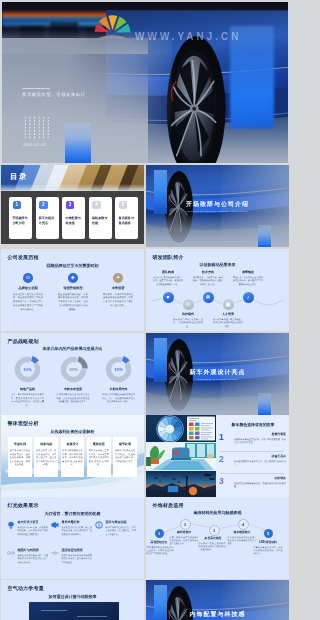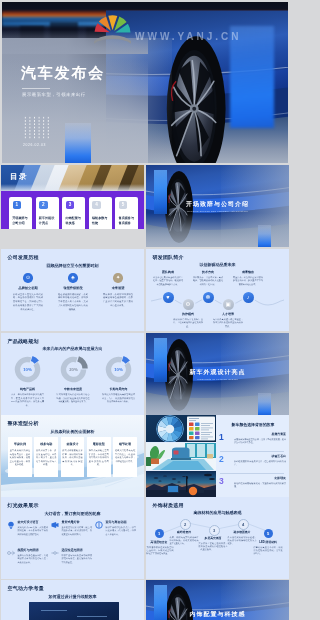--- a/index.html
+++ b/index.html
@@ -48,21 +48,21 @@
   
   .wm{position:absolute;left:93px;top:-2px;width:160px;height:48px;z-index:40;pointer-events:none;}
   .wm-logo{position:absolute;left:1px;top:5px;width:37px;height:42px;}
   .wm-txt{position:absolute;left:40px;top:4px;font-size:31px;font-weight:bold;
      color:rgba(255,255,255,.09);letter-spacing:1px;line-height:1;
      -webkit-text-stroke:1.1px rgba(226,236,250,.58);}
   .wm-url{position:absolute;left:42px;top:33px;font-size:10px;color:rgba(230,238,250,.46);letter-spacing:3px;
      font-weight:bold;text-align:right;}
 
   
-  #s2{left:1px;top:165px;width:143px;height:64px;background:#6d28d9;}
+  #s2{left:1px;top:165px;width:143px;height:79px;background:#404040;}
   .s2-band{position:absolute;left:0;top:0;width:143px;height:26px;overflow:hidden;background:#8ba0be;}
   .s2-band-fade{position:absolute;left:0;bottom:0;width:143px;height:7px;background:linear-gradient(180deg,rgba(225,232,243,0),rgba(226,233,243,.85));}
   .s2-band i{position:absolute;top:-18px;height:64px;transform:skewX(-22deg);display:block;}
   .s2-tt{position:absolute;left:9px;top:7px;font-size:7.5px;font-weight:bold;color:#fff;letter-spacing:1.4px;z-index:5;}
   .s2-cards{position:absolute;left:8px;top:32px;display:flex;gap:3.6px;}
   .s2-card{width:23px;height:42px;background:#fff;border-radius:2px;position:relative;
      box-shadow:0 0.5px 1.4px rgba(60,90,160,.17);}
   .s2-num{position:absolute;left:3.5px;top:3.5px;width:8.5px;height:8.5px;border-radius:1.8px;
      font-size:4.6px;color:#fff;display:flex;align-items:center;justify-content:center;font-weight:bold;}
   .s2-ct{position:absolute;left:3.2px;top:19px;width:17px;font-size:3.1px;color:#2a3a55;line-height:1.55;
@@ -255,21 +255,20 @@
     <circle cx="90" cy="88" r="4.5" fill="#7c8694"></circle>
     <circle cx="90" cy="88" r="2" fill="#1e232e"></circle>
     <path d="M68,80 q-3.5,-13 3.5,-20" fill="none" stroke="#bb1420" stroke-width="1.4" opacity="0.78"></path>
   </svg>
   <div class="cov-glow"></div>
   <div class="cov-veil3"></div>
   <div class="cov-veil"></div>
   <div class="cov-veil2"></div>
   <div class="cov-blk"></div>
   <div class="cov-dots"></div>
-  <div class="cov-title">汽车发布会</div>
   <div class="cov-line"></div>
   <div class="cov-sub">展示最新车型，引领未来出行</div>
   <div class="cov-date">2026.02.03</div>
 </div>
 <div class="wm">
   <svg class="wm-logo" viewBox="0 0 38 43">
     <g>
       <path d="M16.16,30.02 L0.56,29.55 A18.5,18.5 0 0 1 3.57,20.79 Z" fill="#cf3340"></path>
       <path d="M17.28,28.54 L4.93,18.99 A18.5,18.5 0 0 1 12.52,13.67 Z" fill="#e8862a"></path>
       <path d="M19.05,28.00 L14.68,13.01 A18.5,18.5 0 0 1 23.94,13.17 Z" fill="#f0a828"></path>

